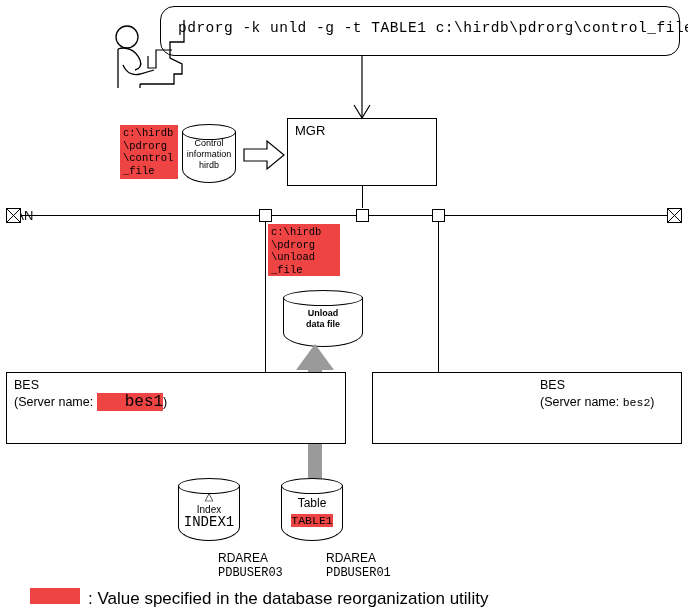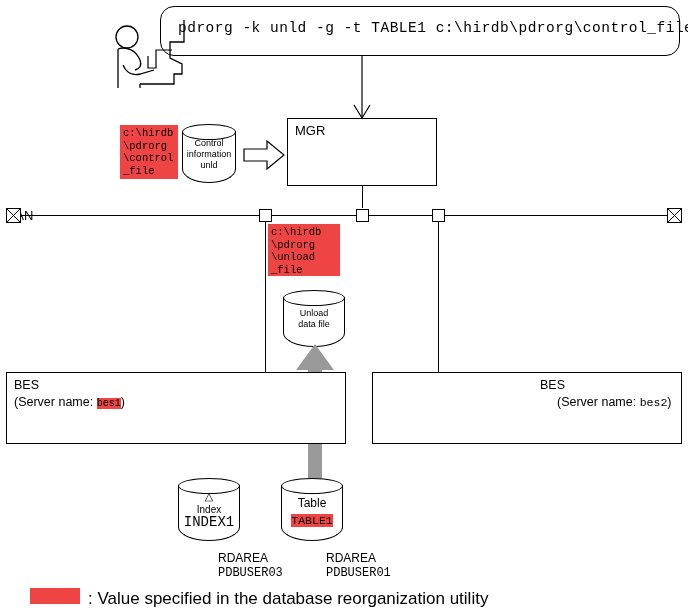--- a/index.html
+++ b/index.html
@@ -84,21 +84,21 @@
 <div class="abs gray mono pathbox" id="ctlpath">c:\hirdb
 \pdrorg
 \control
 _file</div>
 
 <div class="abs cyl" style="left:182px;top:124px;width:54px;height:58px;">
   <div class="body" style="top:7px;height:51px;"></div>
   <div class="top" style="top:0;"></div>
   <div class="txt" style="top:14px;white-space:pre;">Control
 information
-unld</div>
+hirdb</div>
 </div>
 
 <svg class="abs" id="blockarrow" viewBox="0 0 42 32">
   <path d="M1,10 L24,10 L24,2 L41,16 L24,30 L24,22 L1,22 Z" fill="#fff" stroke="#000" stroke-width="1.2"></path>
 </svg>
 
 <div class="abs box" id="mgr"></div>
 <div class="abs" id="mgrlabel">MGR</div>
 
 <svg class="abs" id="downarrow" viewBox="0 0 32 64">
@@ -127,38 +127,38 @@
 <div class="abs conn" style="left:432px;top:209px;"></div>
 
 <div class="abs vline" style="left:265px;top:222px;height:150px;"></div>
 <div class="abs vline" style="left:438px;top:222px;height:150px;"></div>
 
 <div class="abs gray mono pathbox" id="unlpath">c:\hirdb
 \pdrorg
 \unload
 _file</div>
 
-<div class="abs cyl" style="left:283px;top:290px;width:62px;height:56px;">
+<div class="abs cyl" style="left:283px;top:290px;width:80px;height:56px;font-weight:bold;">
   <div class="body" style="top:7px;height:49px;"></div>
   <div class="top" style="top:0;"></div>
   <div class="txt" style="top:18px;white-space:pre;">Unload
 data file</div>
 </div>
 
 <svg class="abs" id="fatarrow" viewBox="0 0 42 146">
   <path d="M14,146 L14,28 L2,28 L21,2 L40,28 L28,28 L28,146 Z" fill="#9a9a9a"></path>
 </svg>
 
 <div class="abs box" id="bes1"></div>
 <div class="abs beslabel" style="left:14px;top:377px;">BES</div>
-<div class="abs beslabel" style="left:14px;top:394px;white-space:nowrap;"><span>(Server name: </span><span class="mono gray" style="font-size:10px;">bes1</span><span>)</span></div>
+<div class="abs beslabel" style="left:14px;top:394px;white-space:nowrap;"><span>(Server name: </span><span class="mono gray" style="font-size:16px;padding-left:28px;">bes1</span><span>)</span></div>
 
 <div class="abs box" id="bes2"></div>
 <div class="abs beslabel" style="left:540px;top:377px;">BES</div>
-<div class="abs beslabel" style="left:540px;top:394px;white-space:nowrap;margin-left:17px;"><span>(Server name: </span><span class="mono" style="font-size:11.5px;">bes2</span><span>)</span></div>
+<div class="abs beslabel" style="left:540px;top:394px;white-space:nowrap;"><span>(Server name: </span><span class="mono" style="font-size:11.5px;">bes2</span><span>)</span></div>
 
 <div class="abs cyl" style="left:178px;top:478px;width:62px;height:62px;">
   <div class="body" style="top:7px;height:55px;"></div>
   <div class="top" style="top:0;"></div>
   <div class="txt" style="top:13px;font-size:11px;">△</div>
   <div class="txt" style="top:26px;font-size:10px;">Index</div>
   <div class="txt mono" style="top:39px;font-size:14px;">INDEX1</div>
 </div>
 <div class="abs rdlabel" style="left:175px;top:551px;">RDAREA</div>
 <div class="abs rdlabel mono" style="left:175px;top:566px;font-size:12px;">PDBUSER03</div>

